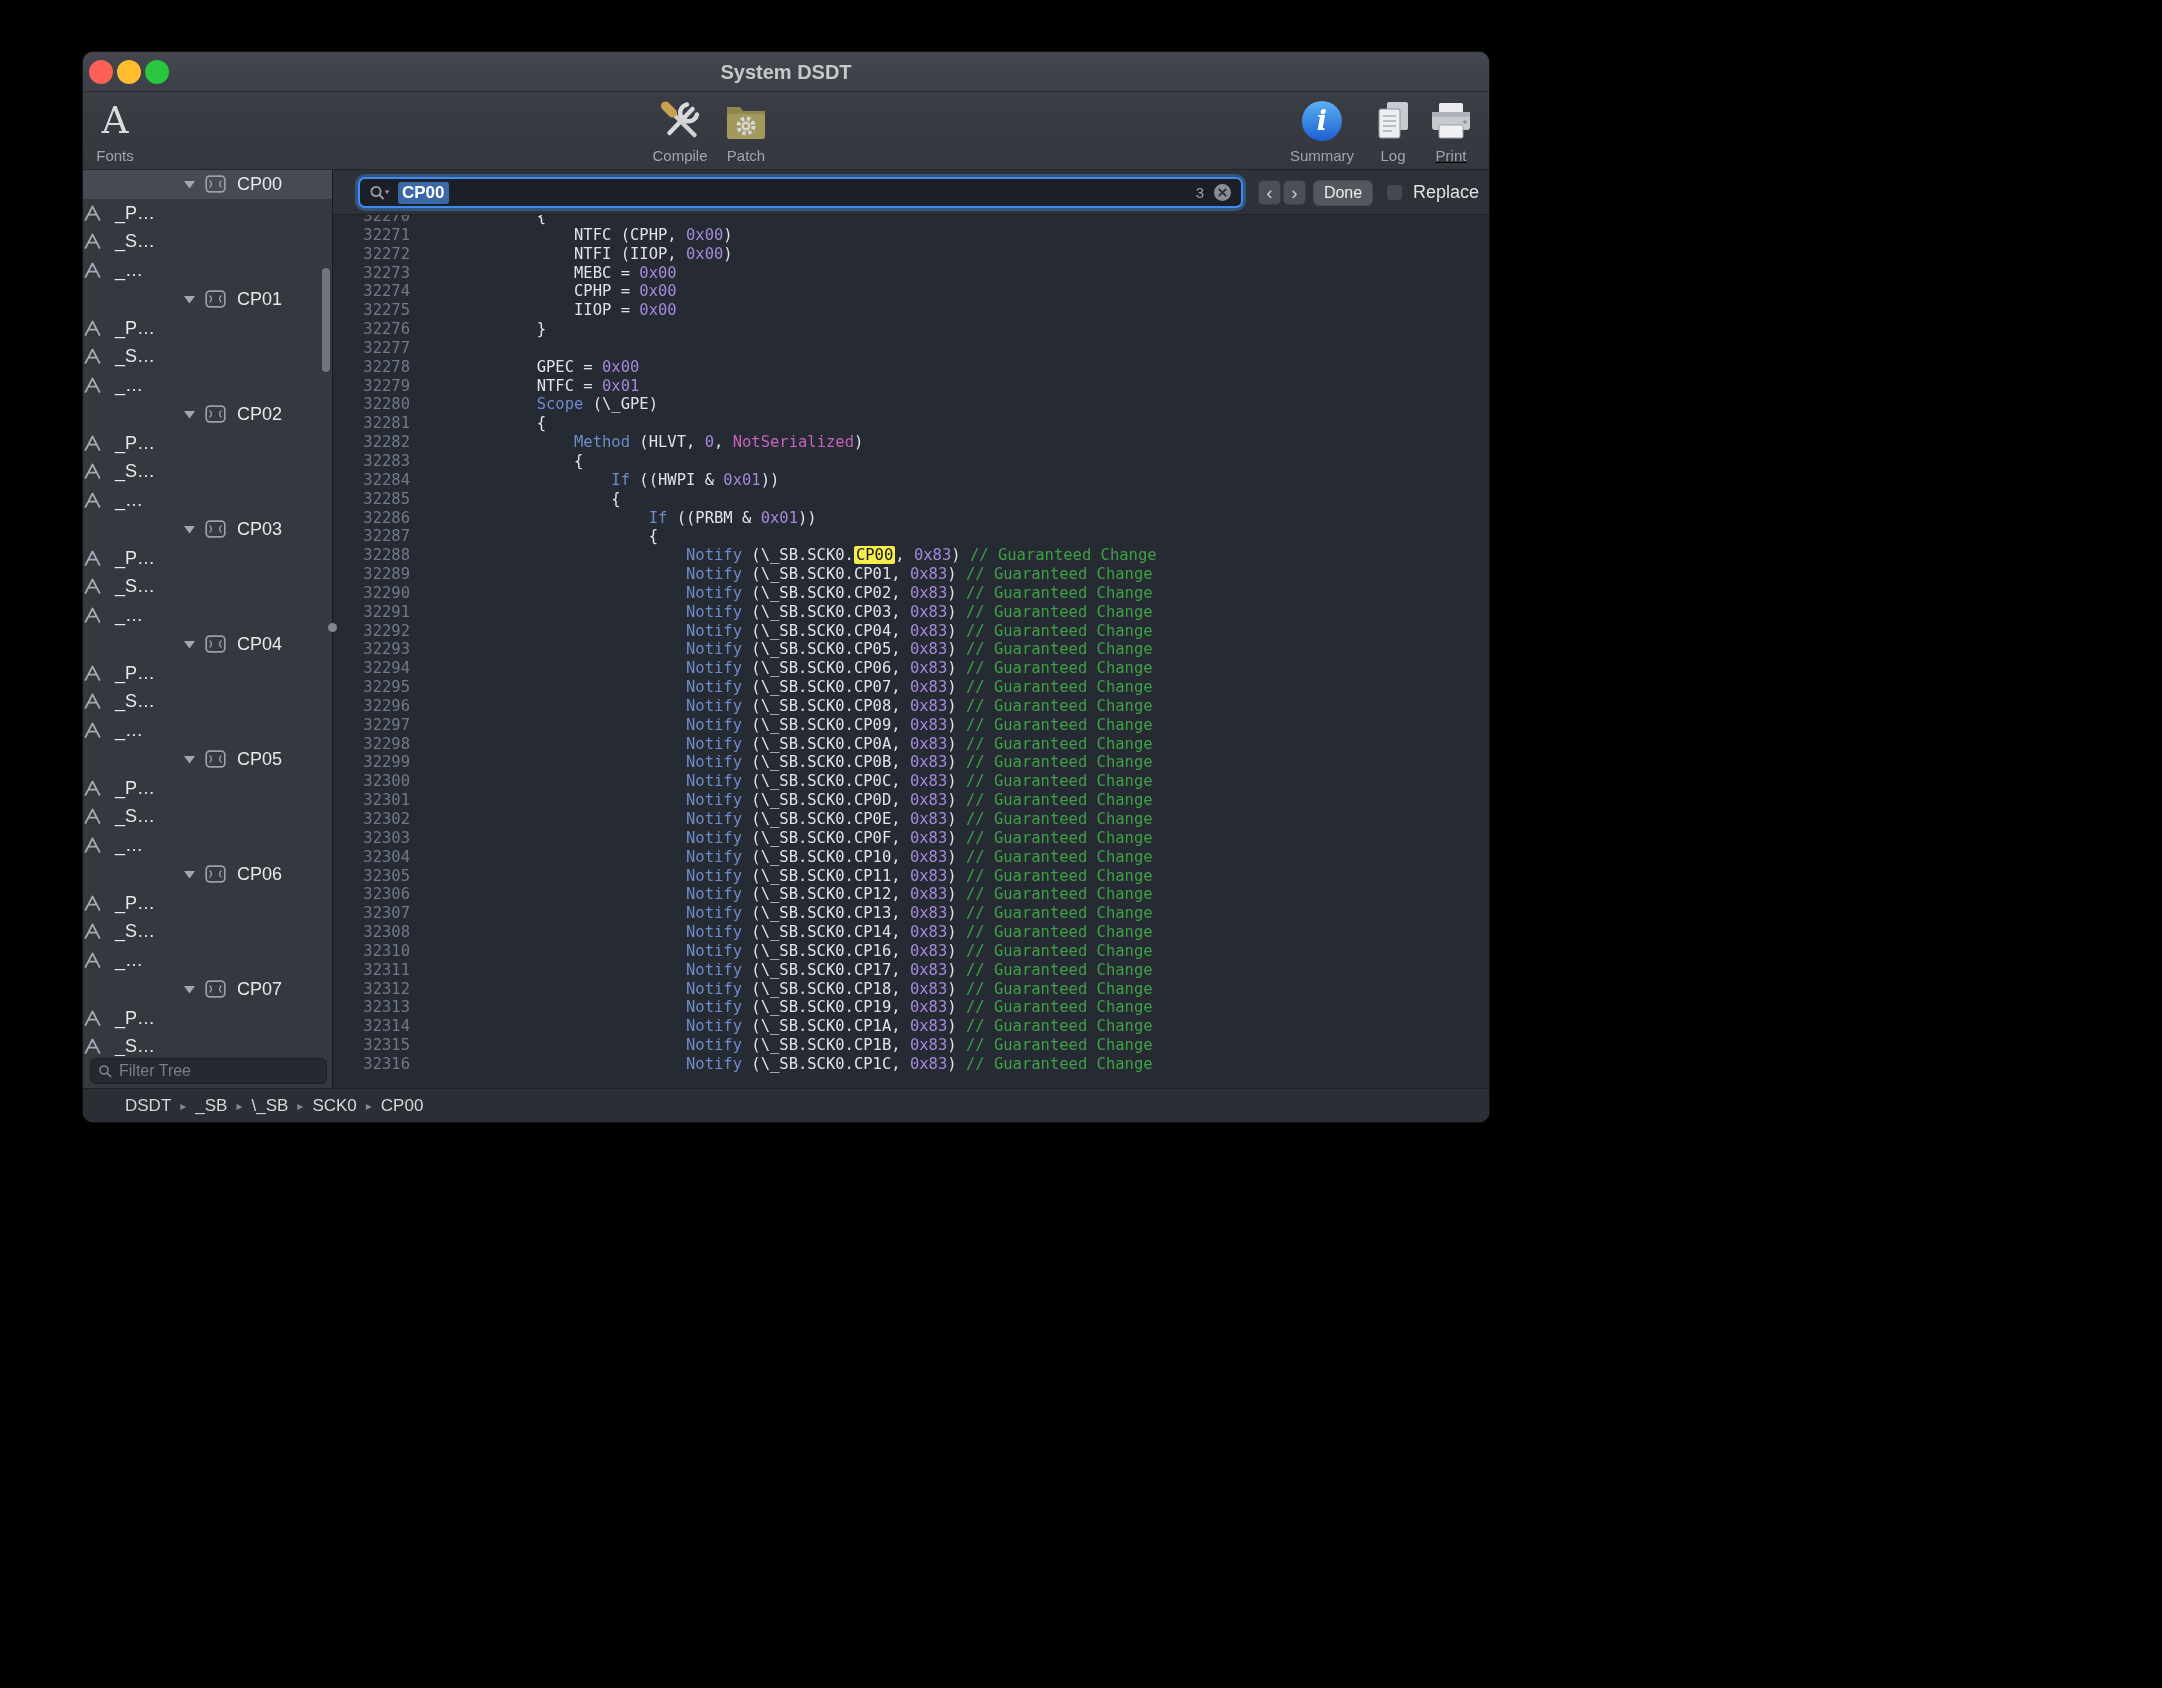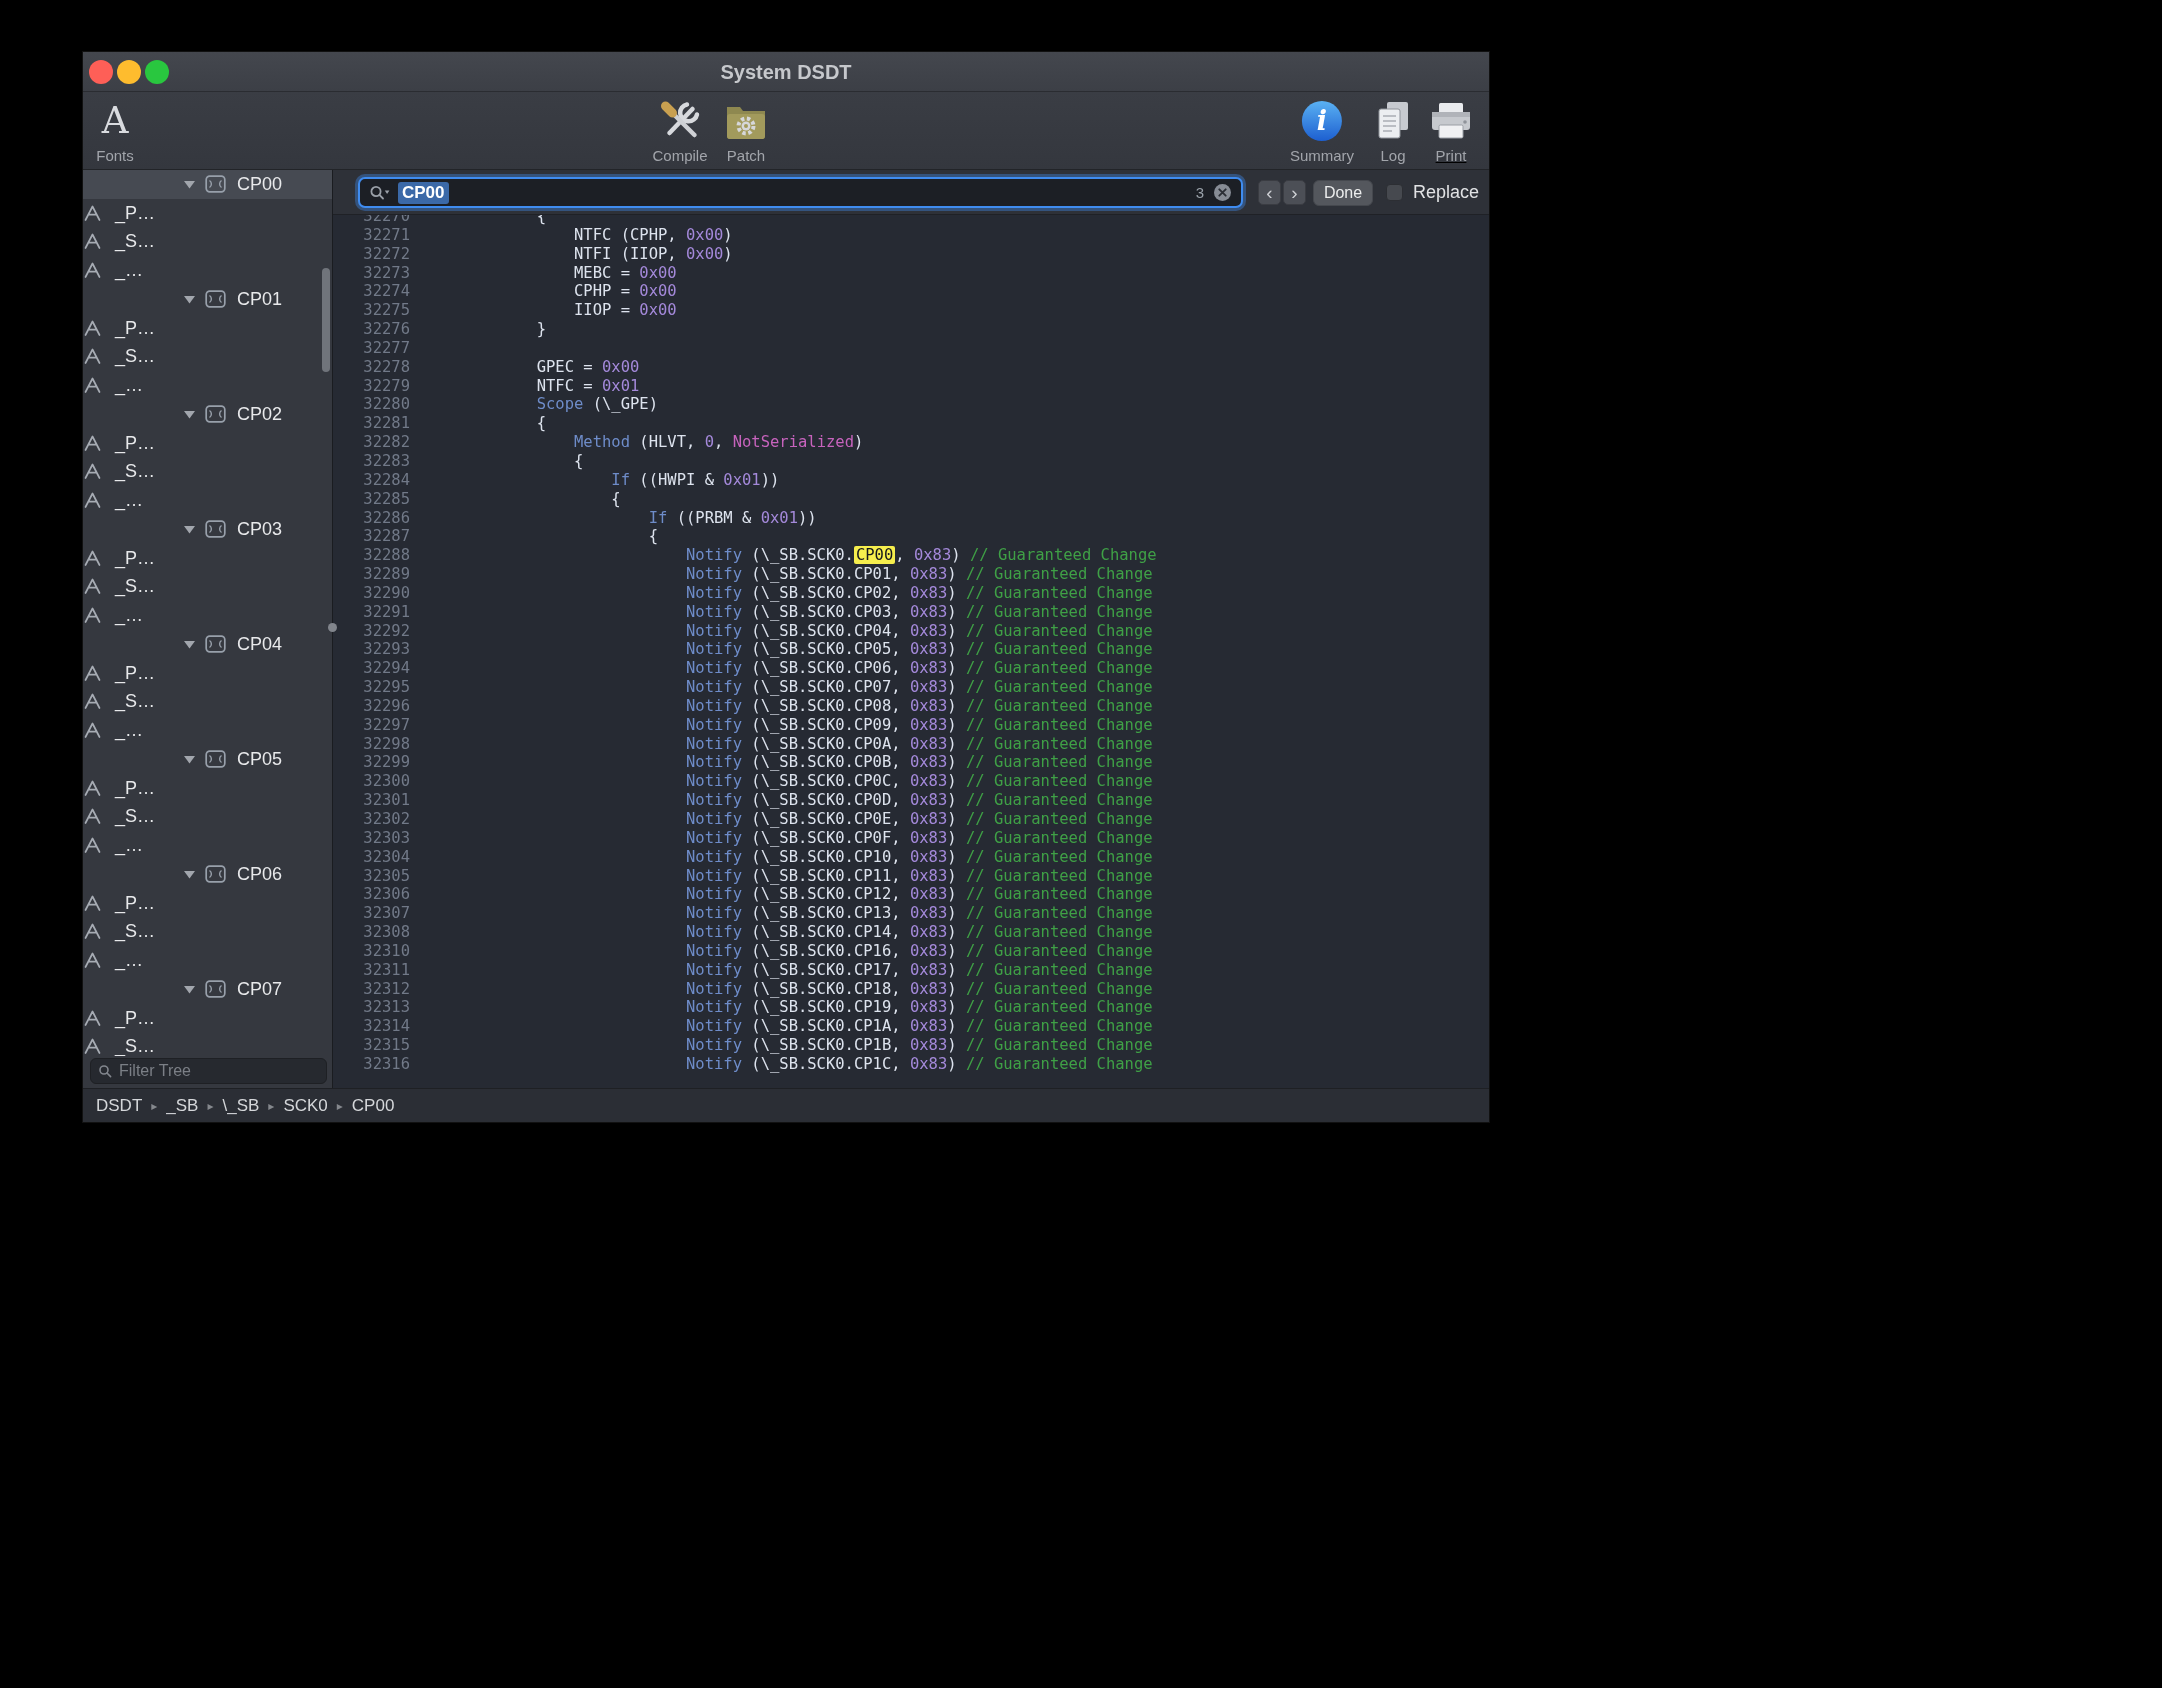--- a/index.html
+++ b/index.html
@@ -1,21 +1,21 @@
 <!DOCTYPE html>
 <html><head>
 <meta charset="utf-8">
 <style>
   * { margin:0; padding:0; box-sizing:border-box; }
   html,body { background:#000; }
   body { width:2162px; height:1688px; position:relative; overflow:hidden;
          font-family:"Liberation Sans", sans-serif; }
 
   .window { position:absolute; left:83px; top:52px; width:1406px; height:1070px;
-            background:#15803d; border-radius:0; overflow:hidden;
+            background:#15803d; border-radius:10px; overflow:hidden;
             box-shadow:0 0 0 1px #111; }
 
   
   .titlebar { position:absolute; left:0; top:0; right:0; height:40px;
               background:linear-gradient(#44474e,#3c3f46); border-bottom:1px solid #2a2c31; }
   .traffic { position:absolute; left:6px; top:8px; display:flex; gap:4px; }
   .tl { width:24px; height:24px; border-radius:50%; display:inline-block; }
   .tl.red { background:#fe5f57; }
   .tl.yellow { background:#febc2e; }
   .tl.green { background:#29c73f; }
@@ -88,21 +88,21 @@
   .tc { color:#3fa046; }
   .tm { color:#c763bd; }
   .th { background:#f6ee4d; color:#15171d; border-radius:2px; padding:0 2px; }
 
   .splitdot { position:absolute; left:245px; top:571px; width:9px; height:9px;
               border-radius:50%; background:#81858c; z-index:5; }
 
   
   .statusbar { position:absolute; left:0; right:0; bottom:0; height:34px;
                background:#2b2e35; border-top:1px solid #1e2024;
-               display:flex; align-items:center; padding-left:13px; gap:9px; }
+               display:flex; align-items:center; padding-left:42px; gap:9px; }
   .crumb { font-size:17px; color:#d5d7da; }
   .crumb-sep { font-size:12px; color:#85888d; }
 </style>
 </head>
 <body>
 
 <div class="screen">
   <div class="window">
 
     <div class="titlebar">

